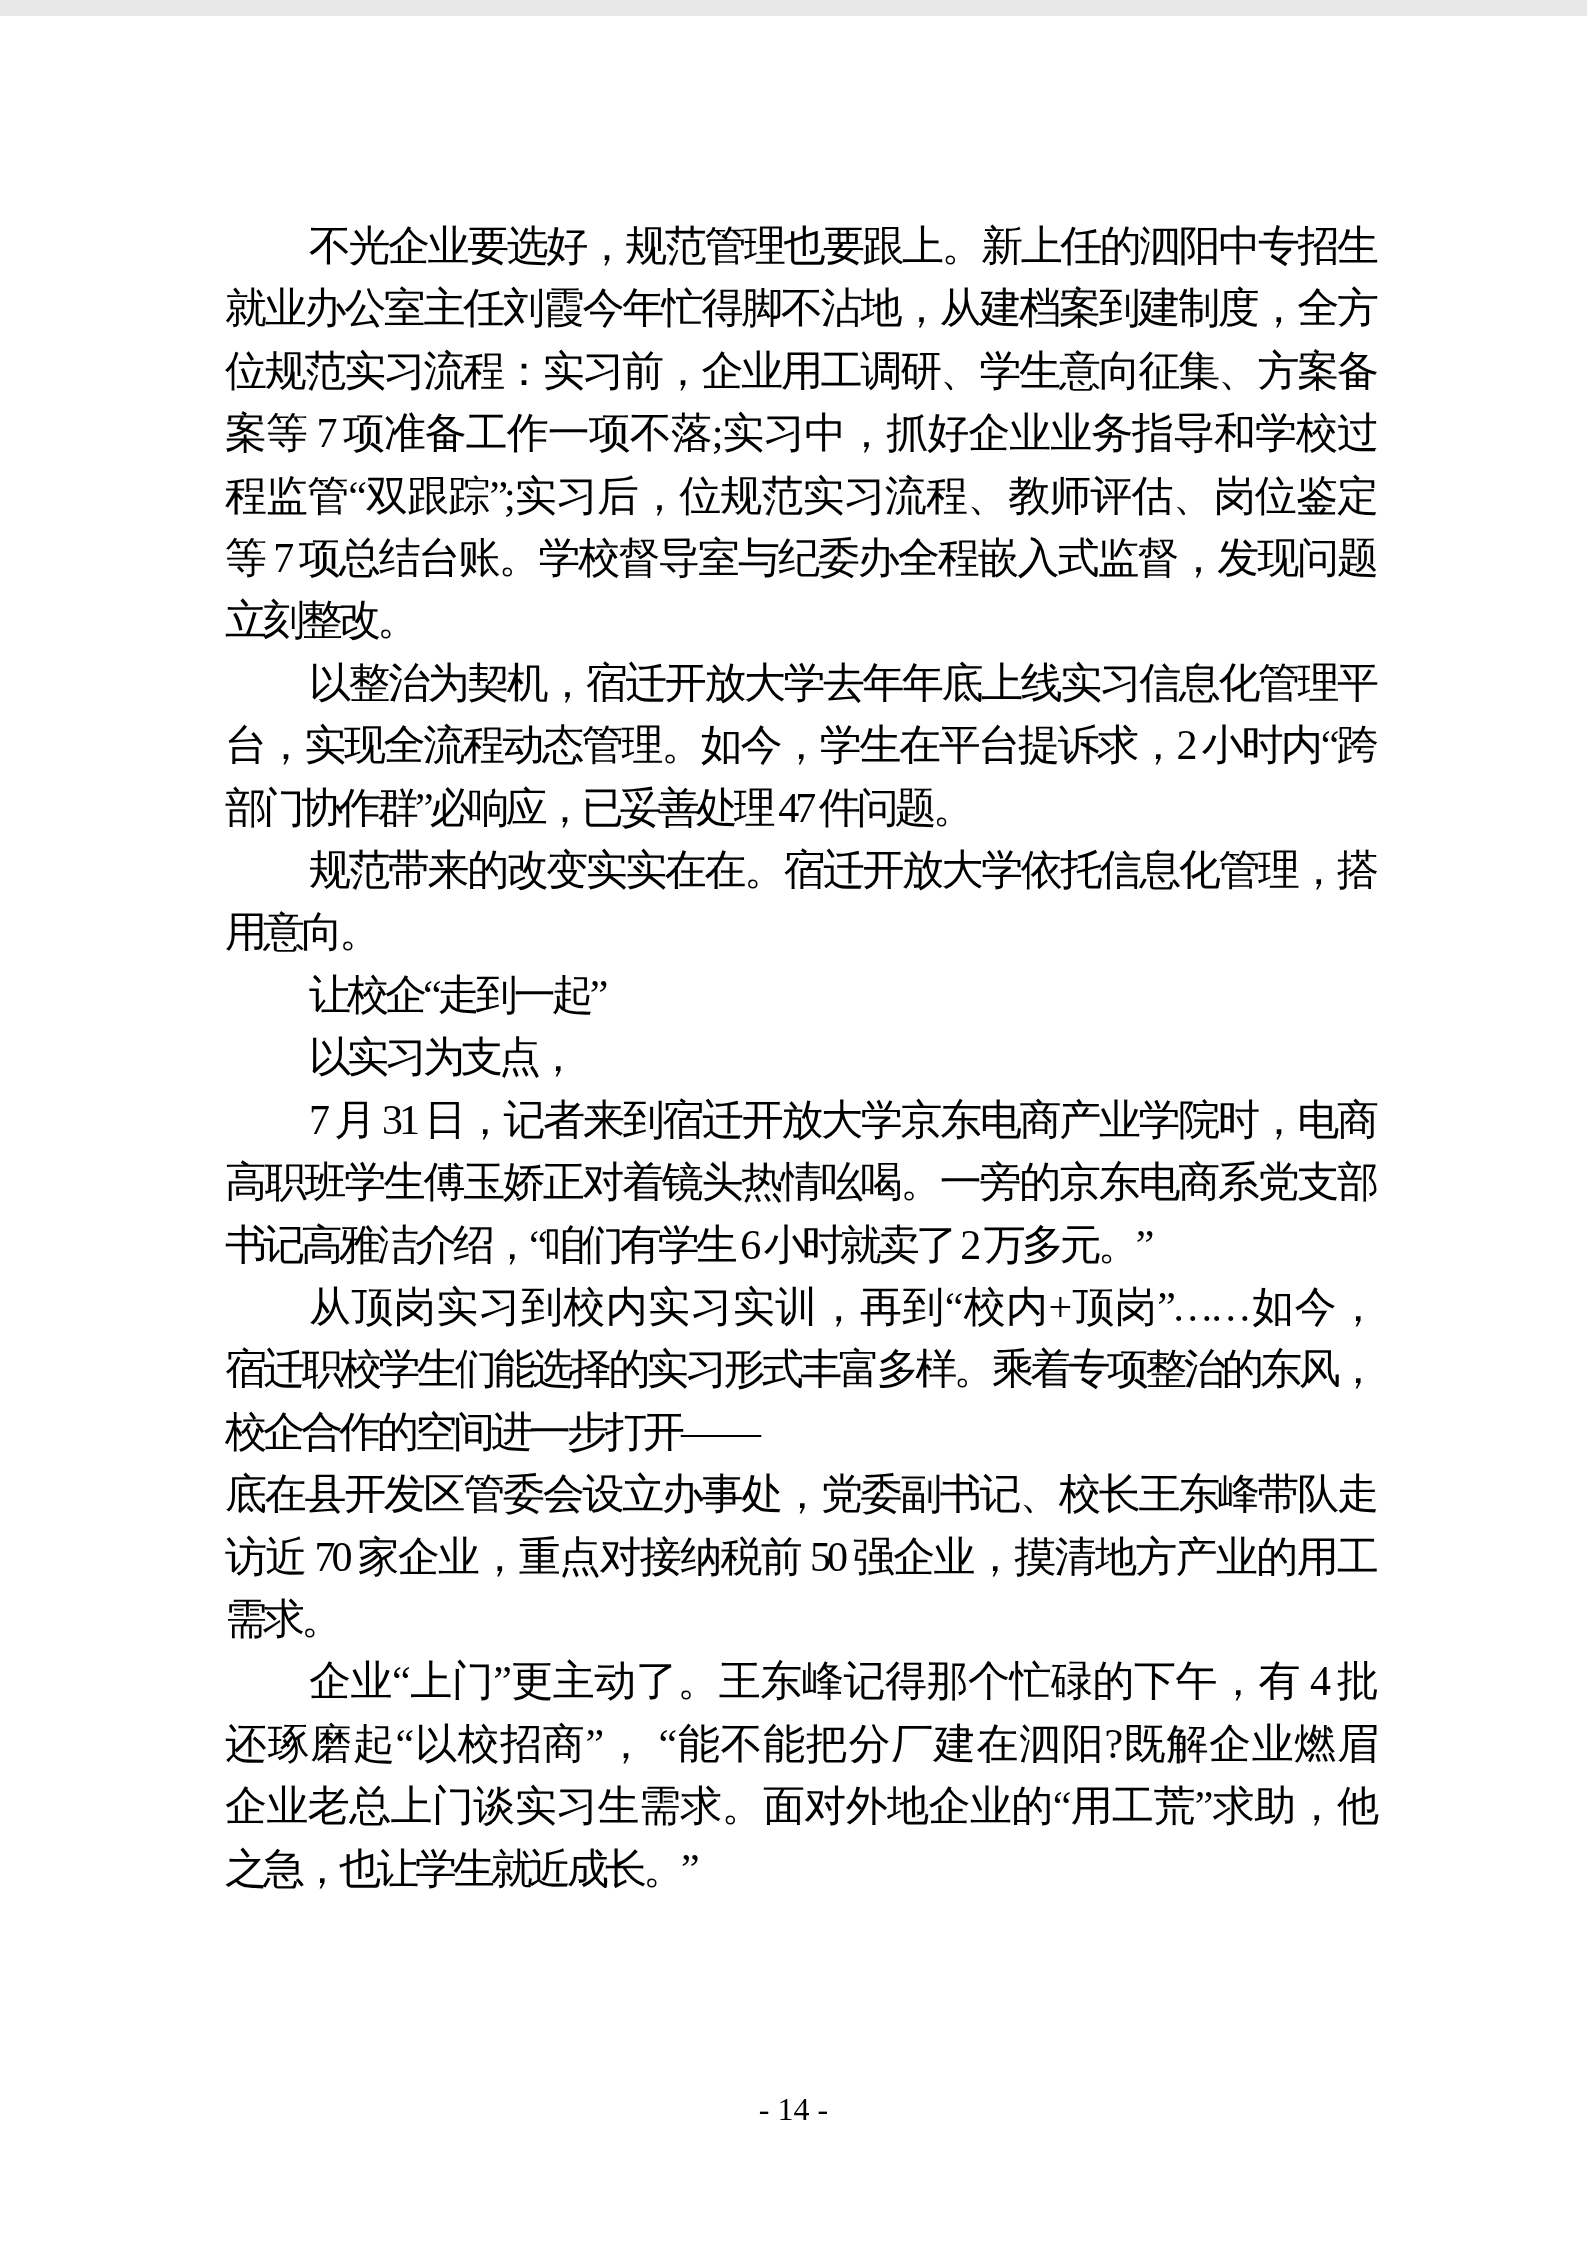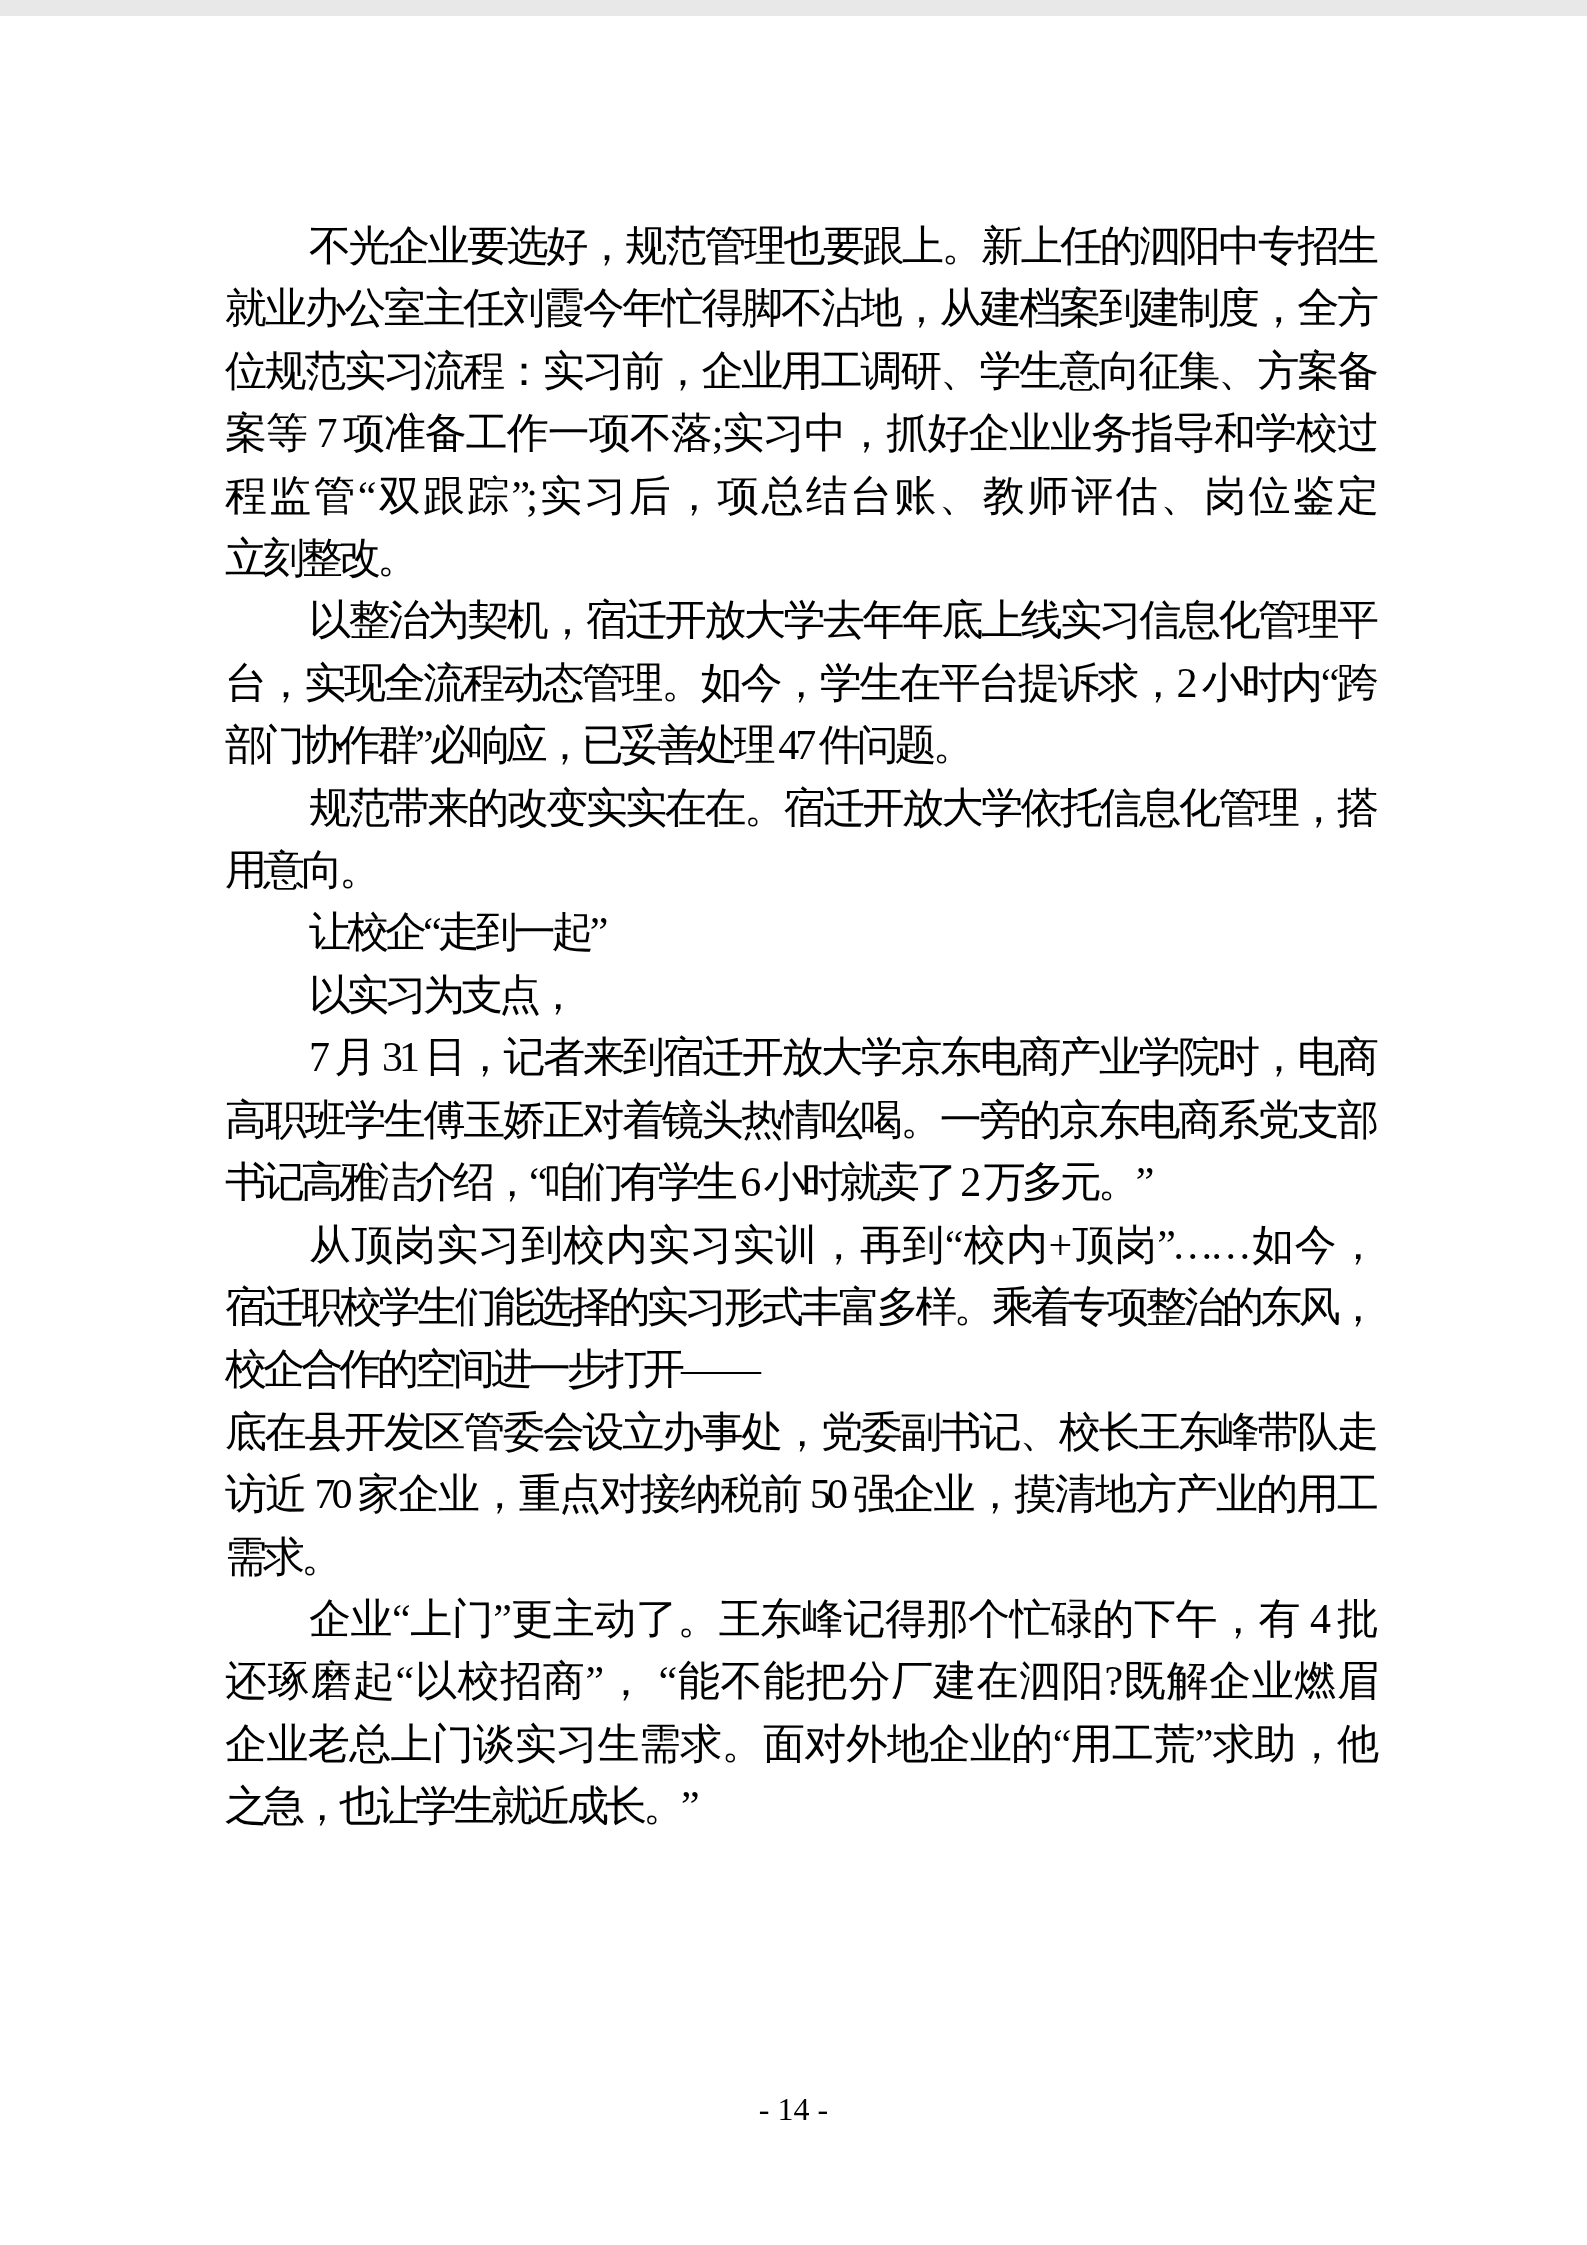--- a/index.html
+++ b/index.html
@@ -59,21 +59,22 @@
 </head>
 <body>
 
 <div class="page">
   <div class="text-block">
       <div class="paragraph">
         <div class="line fill indent">不光企业要选好，规范管理也要跟上。新上任的泗阳中专招生</div>
         <div class="line fill">就业办公室主任刘霞今年忙得脚不沾地，从建档案到建制度，全方</div>
         <div class="line fill">位规范实习流程：实习前，企业用工调研、学生意向征集、方案备</div>
         <div class="line fill">案等 7 项准备工作一项不落;实习中，抓好企业业务指导和学校过</div>
-        <div class="line fill">程监管“双跟踪”;实习后，项总结台账、教师评估、岗位鉴定</div>
+        <div class="line fill">程监管“双跟踪”;实习后，位规范实习流程、教师评估、岗位鉴定</div>
+        <div class="line fill">等 7 项总结台账。学校督导室与纪委办全程嵌入式监督，发现问题</div>
         <div class="line">立刻整改。</div>
       </div>
       <div class="paragraph">
         <div class="line fill indent">以整治为契机，宿迁开放大学去年年底上线实习信息化管理平</div>
         <div class="line fill">台，实现全流程动态管理。如今，学生在平台提诉求，2 小时内“跨</div>
         <div class="line">部门协作群”必响应，已妥善处理 47 件问题。</div>
       </div>
       <div class="paragraph">
         <div class="line fill indent">规范带来的改变实实在在。宿迁开放大学依托信息化管理，搭</div>
         <div class="line">用意向。</div>

